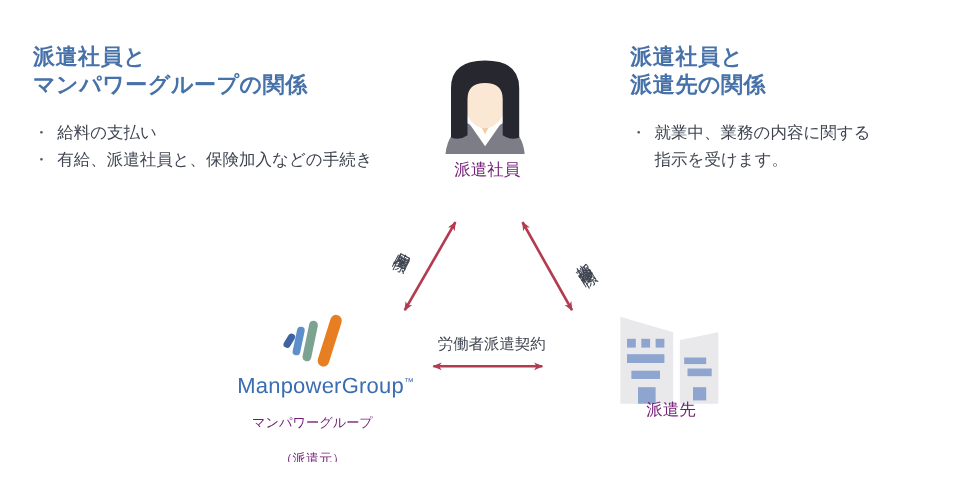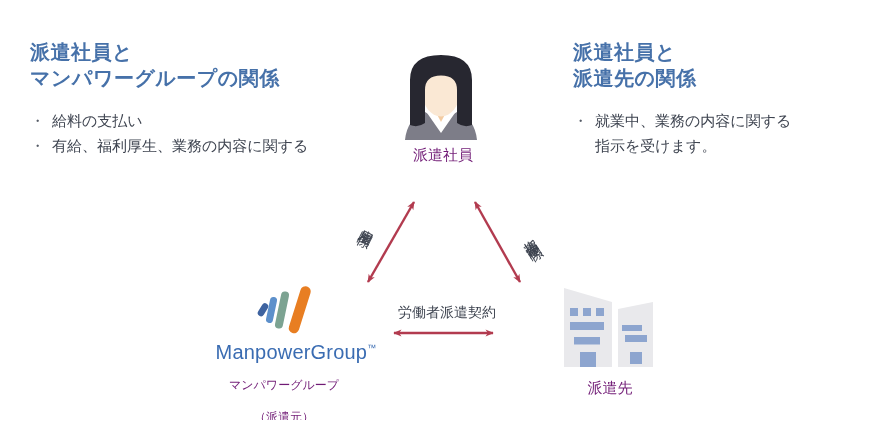--- a/index.html
+++ b/index.html
@@ -43,21 +43,21 @@
       <div>派遣社員と</div>
       <div>マンパワーグループの関係</div>
     </h2>
     <div class="bullets">
       <div class="bullet-row">
         <span class="bullet-dot">・</span>
         <span>給料の支払い</span>
       </div>
       <div class="bullet-row">
         <span class="bullet-dot">・</span>
-        <span>有給、福利厚生、業務の内容に関する</span>
+        <span>有給、派遣社員と、保険加入などの手続き</span>
       </div>
     </div>
   </section>
 
   <section class="panel right-panel">
     <h2 class="panel-heading">
       <div>派遣社員と</div>
       <div>派遣先の関係</div>
     </h2>
     <div class="bullets">
@@ -113,15 +113,15 @@
       <rect x="25" y="26" width="8" height="8"></rect>
       <rect x="38" y="26" width="8" height="8"></rect>
       <rect x="12" y="40" width="34" height="8"></rect>
       <rect x="16" y="55" width="26" height="7.5"></rect>
       <rect x="22" y="70" width="16" height="15"></rect>
       <rect x="64" y="43" width="20" height="6"></rect>
       <rect x="67" y="53" width="22" height="7"></rect>
       <rect x="72" y="70" width="12" height="12"></rect>
     </g>
   </svg>
-  <div class="node-label" style="left:610px; top:388px;font-family:Liberation Serif, serif;">派遣先</div>
+  <div class="node-label" style="left:610px; top:373px;font-family:Liberation Serif, serif;">派遣先</div>
 
 </div>
 
 </body></html>

